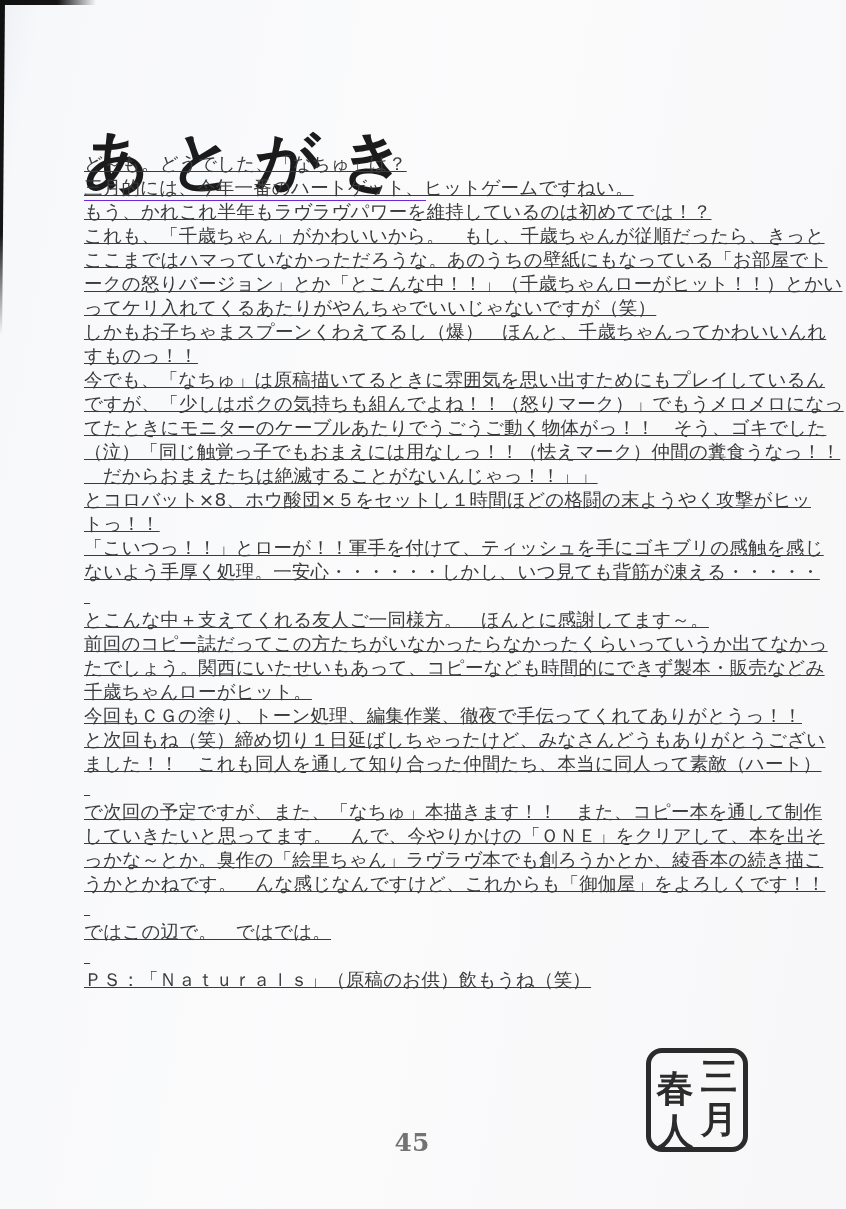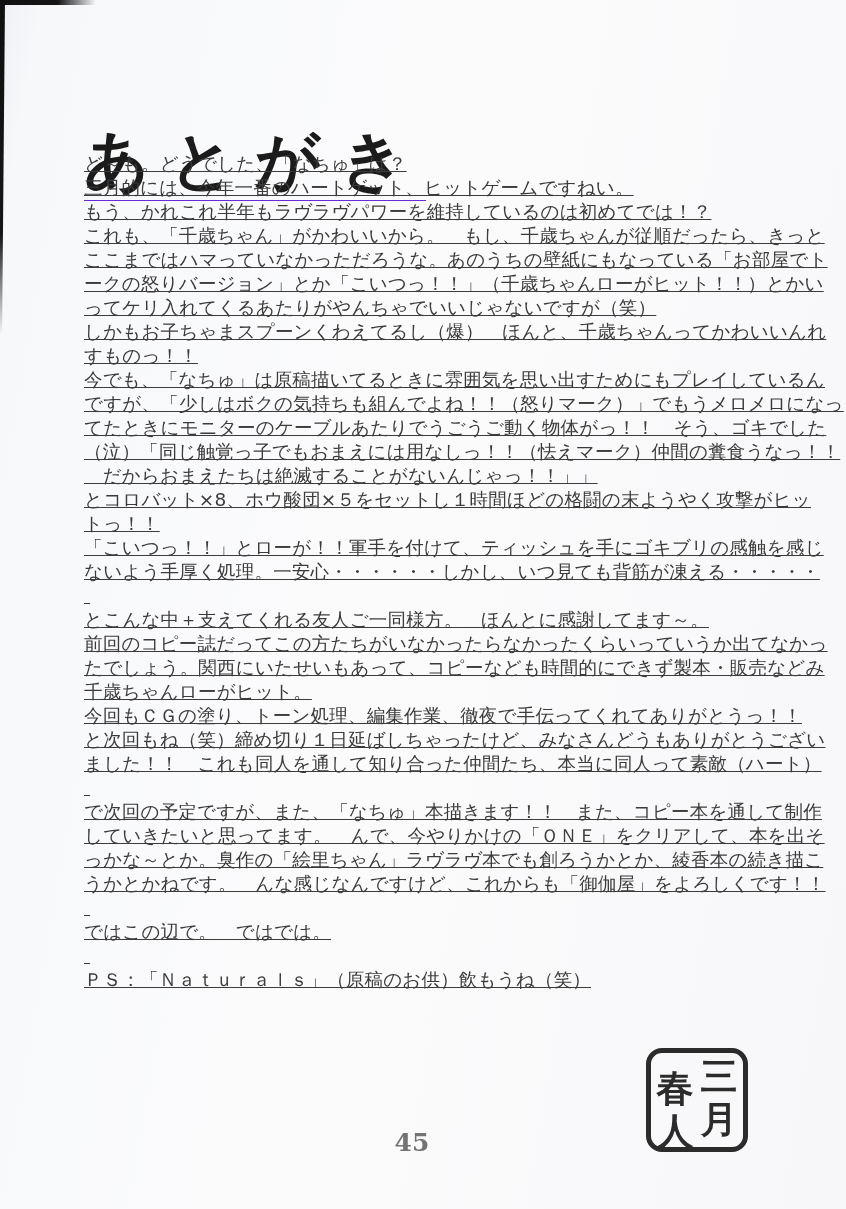--- a/index.html
+++ b/index.html
@@ -119,21 +119,21 @@
   <div class="scan-edge-top"></div>
 
   <h1 class="title">あとがき</h1>
 
   <div class="body-text">
       <div class="text-line">ど～も。どうでした、「なちゅ」は？</div>
       <div class="text-line">三月的には、今年一番のハートゲット、ヒットゲームですねい。</div>
       <div class="text-line">もう、かれこれ半年もラヴラヴパワーを維持しているのは初めてでは！？</div>
       <div class="text-line">これも、「千歳ちゃん」がかわいいから。　もし、千歳ちゃんが従順だったら、きっと</div>
       <div class="text-line">ここまではハマっていなかっただろうな。あのうちの壁紙にもなっている「お部屋でト</div>
-      <div class="text-line">ークの怒りバージョン」とか「こいつっ！！」（千歳ちゃんローがヒット！！）とかい</div>
+      <div class="text-line">ークの怒りバージョン」とか「とこんな中！！」（千歳ちゃんローがヒット！！）とかい</div>
       <div class="text-line">ってケリ入れてくるあたりがやんちゃでいいじゃないですが（笑）</div>
       <div class="text-line">しかもお子ちゃまスプーンくわえてるし（爆）　ほんと、千歳ちゃんってかわいいんれ</div>
       <div class="text-line">すものっ！！</div>
       <div class="text-line">今でも、「なちゅ」は原稿描いてるときに雰囲気を思い出すためにもプレイしているん</div>
       <div class="text-line">ですが、「少しはボクの気持ちも組んでよね！！（怒りマーク）」でもうメロメロになっ</div>
       <div class="text-line">てたときにモニターのケーブルあたりでうごうご動く物体がっ！！　そう、ゴキでした</div>
       <div class="text-line">（泣）「同じ触覚っ子でもおまえには用なしっ！！（怯えマーク）仲間の糞食うなっ！！</div>
       <div class="text-line">　だからおまえたちは絶滅することがないんじゃっ！！」」</div>
       <div class="text-line">とコロバット×8、ホウ酸団×５をセットし１時間ほどの格闘の末ようやく攻撃がヒッ</div>
       <div class="text-line">トっ！！</div>

